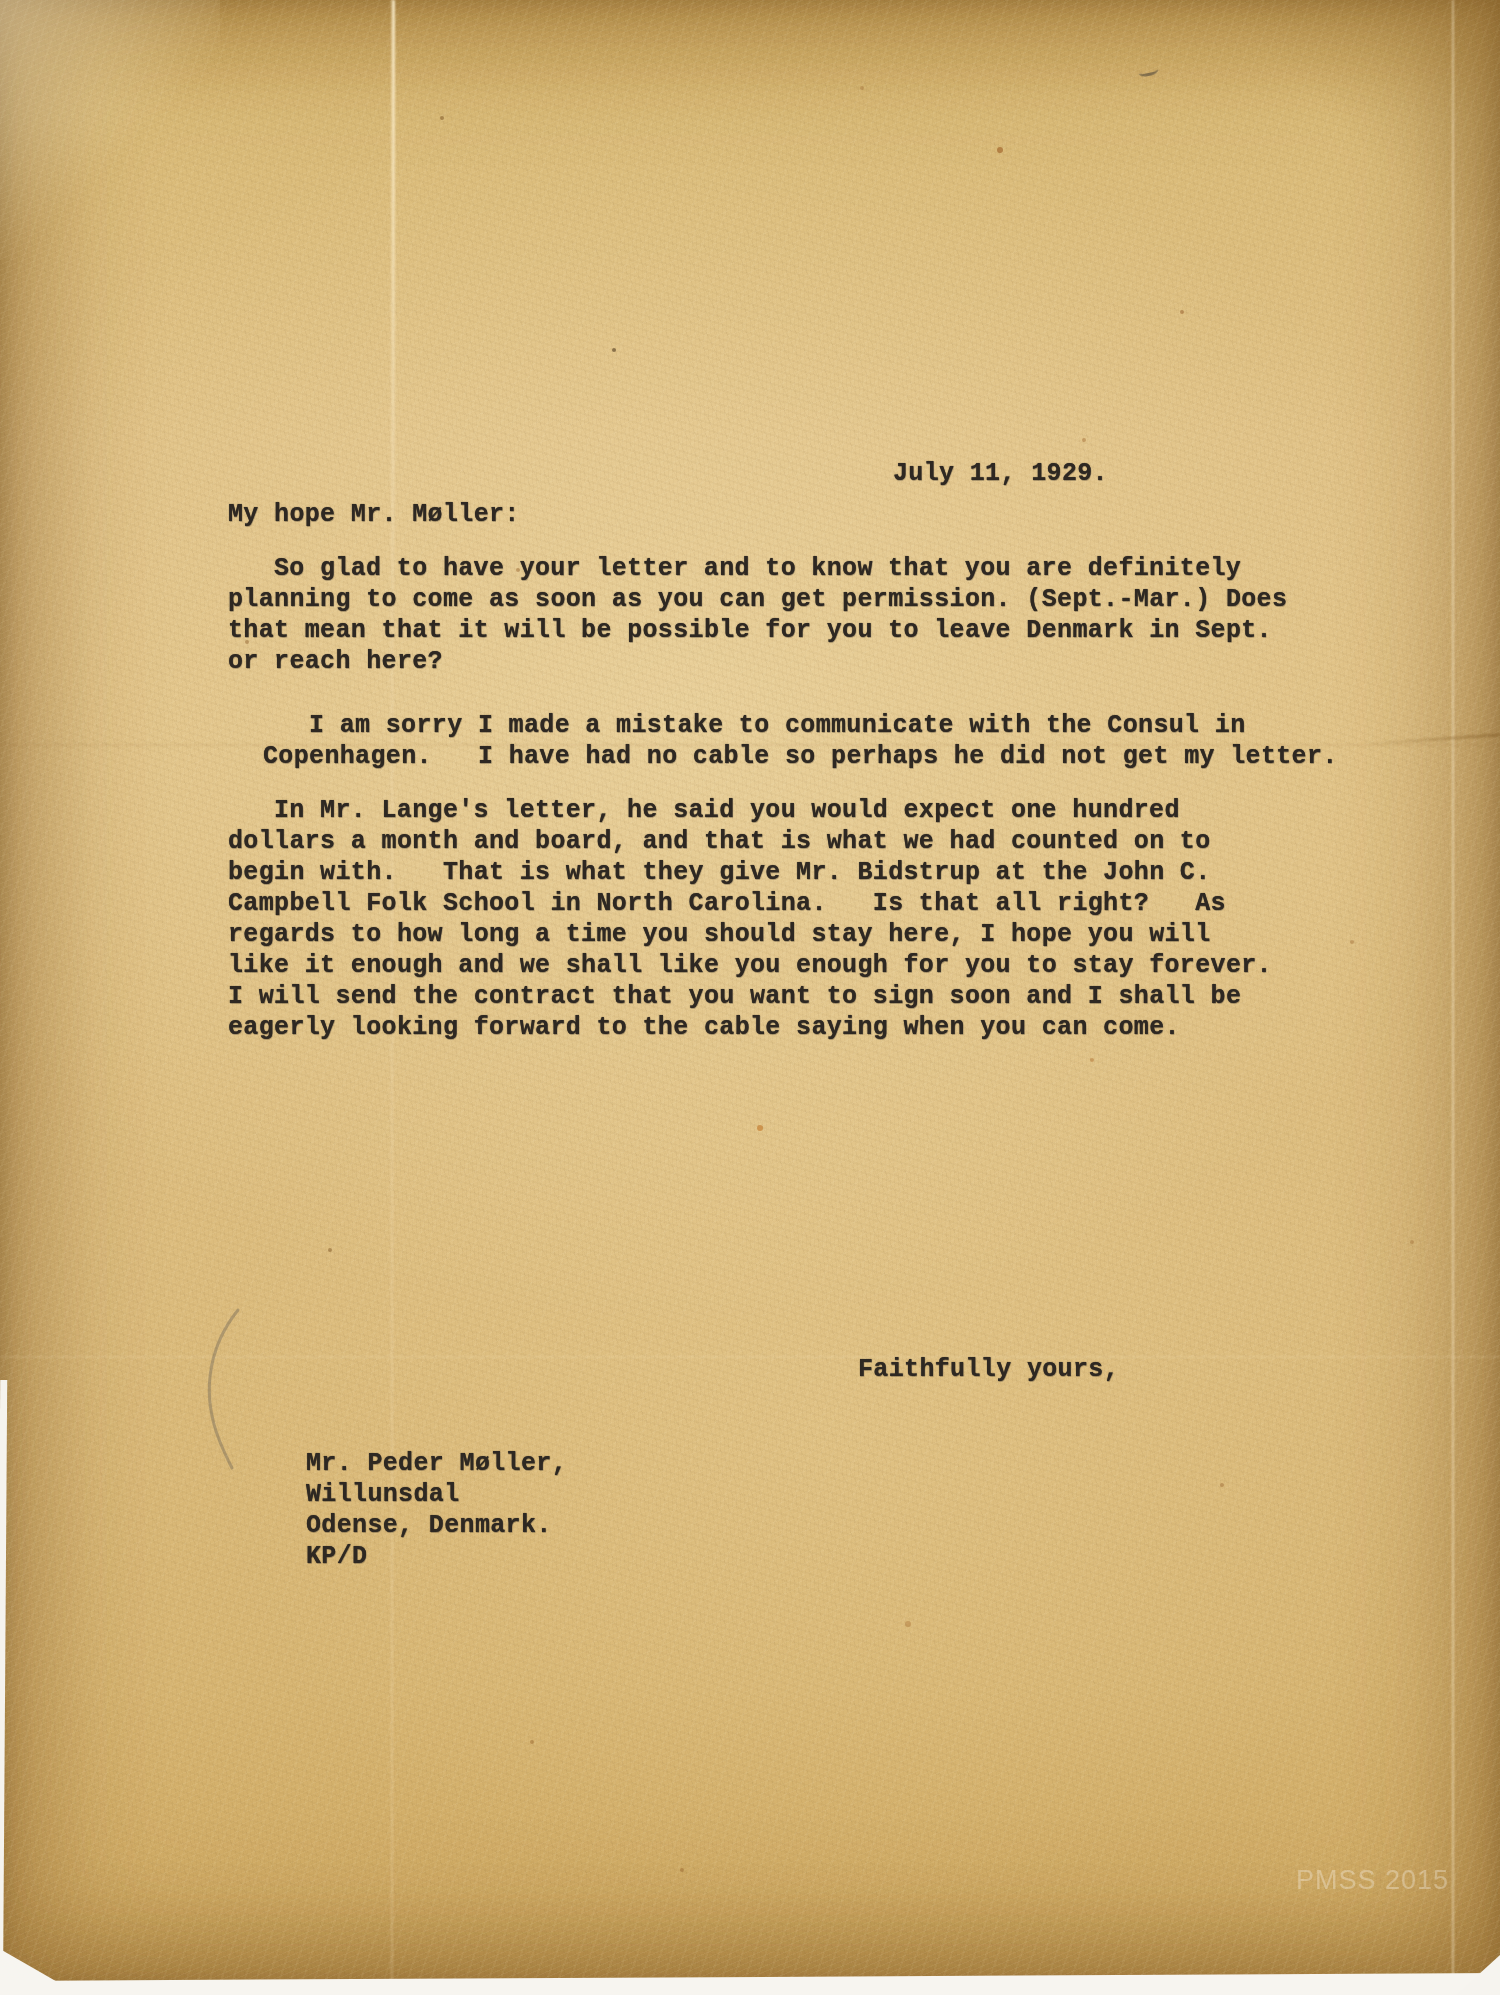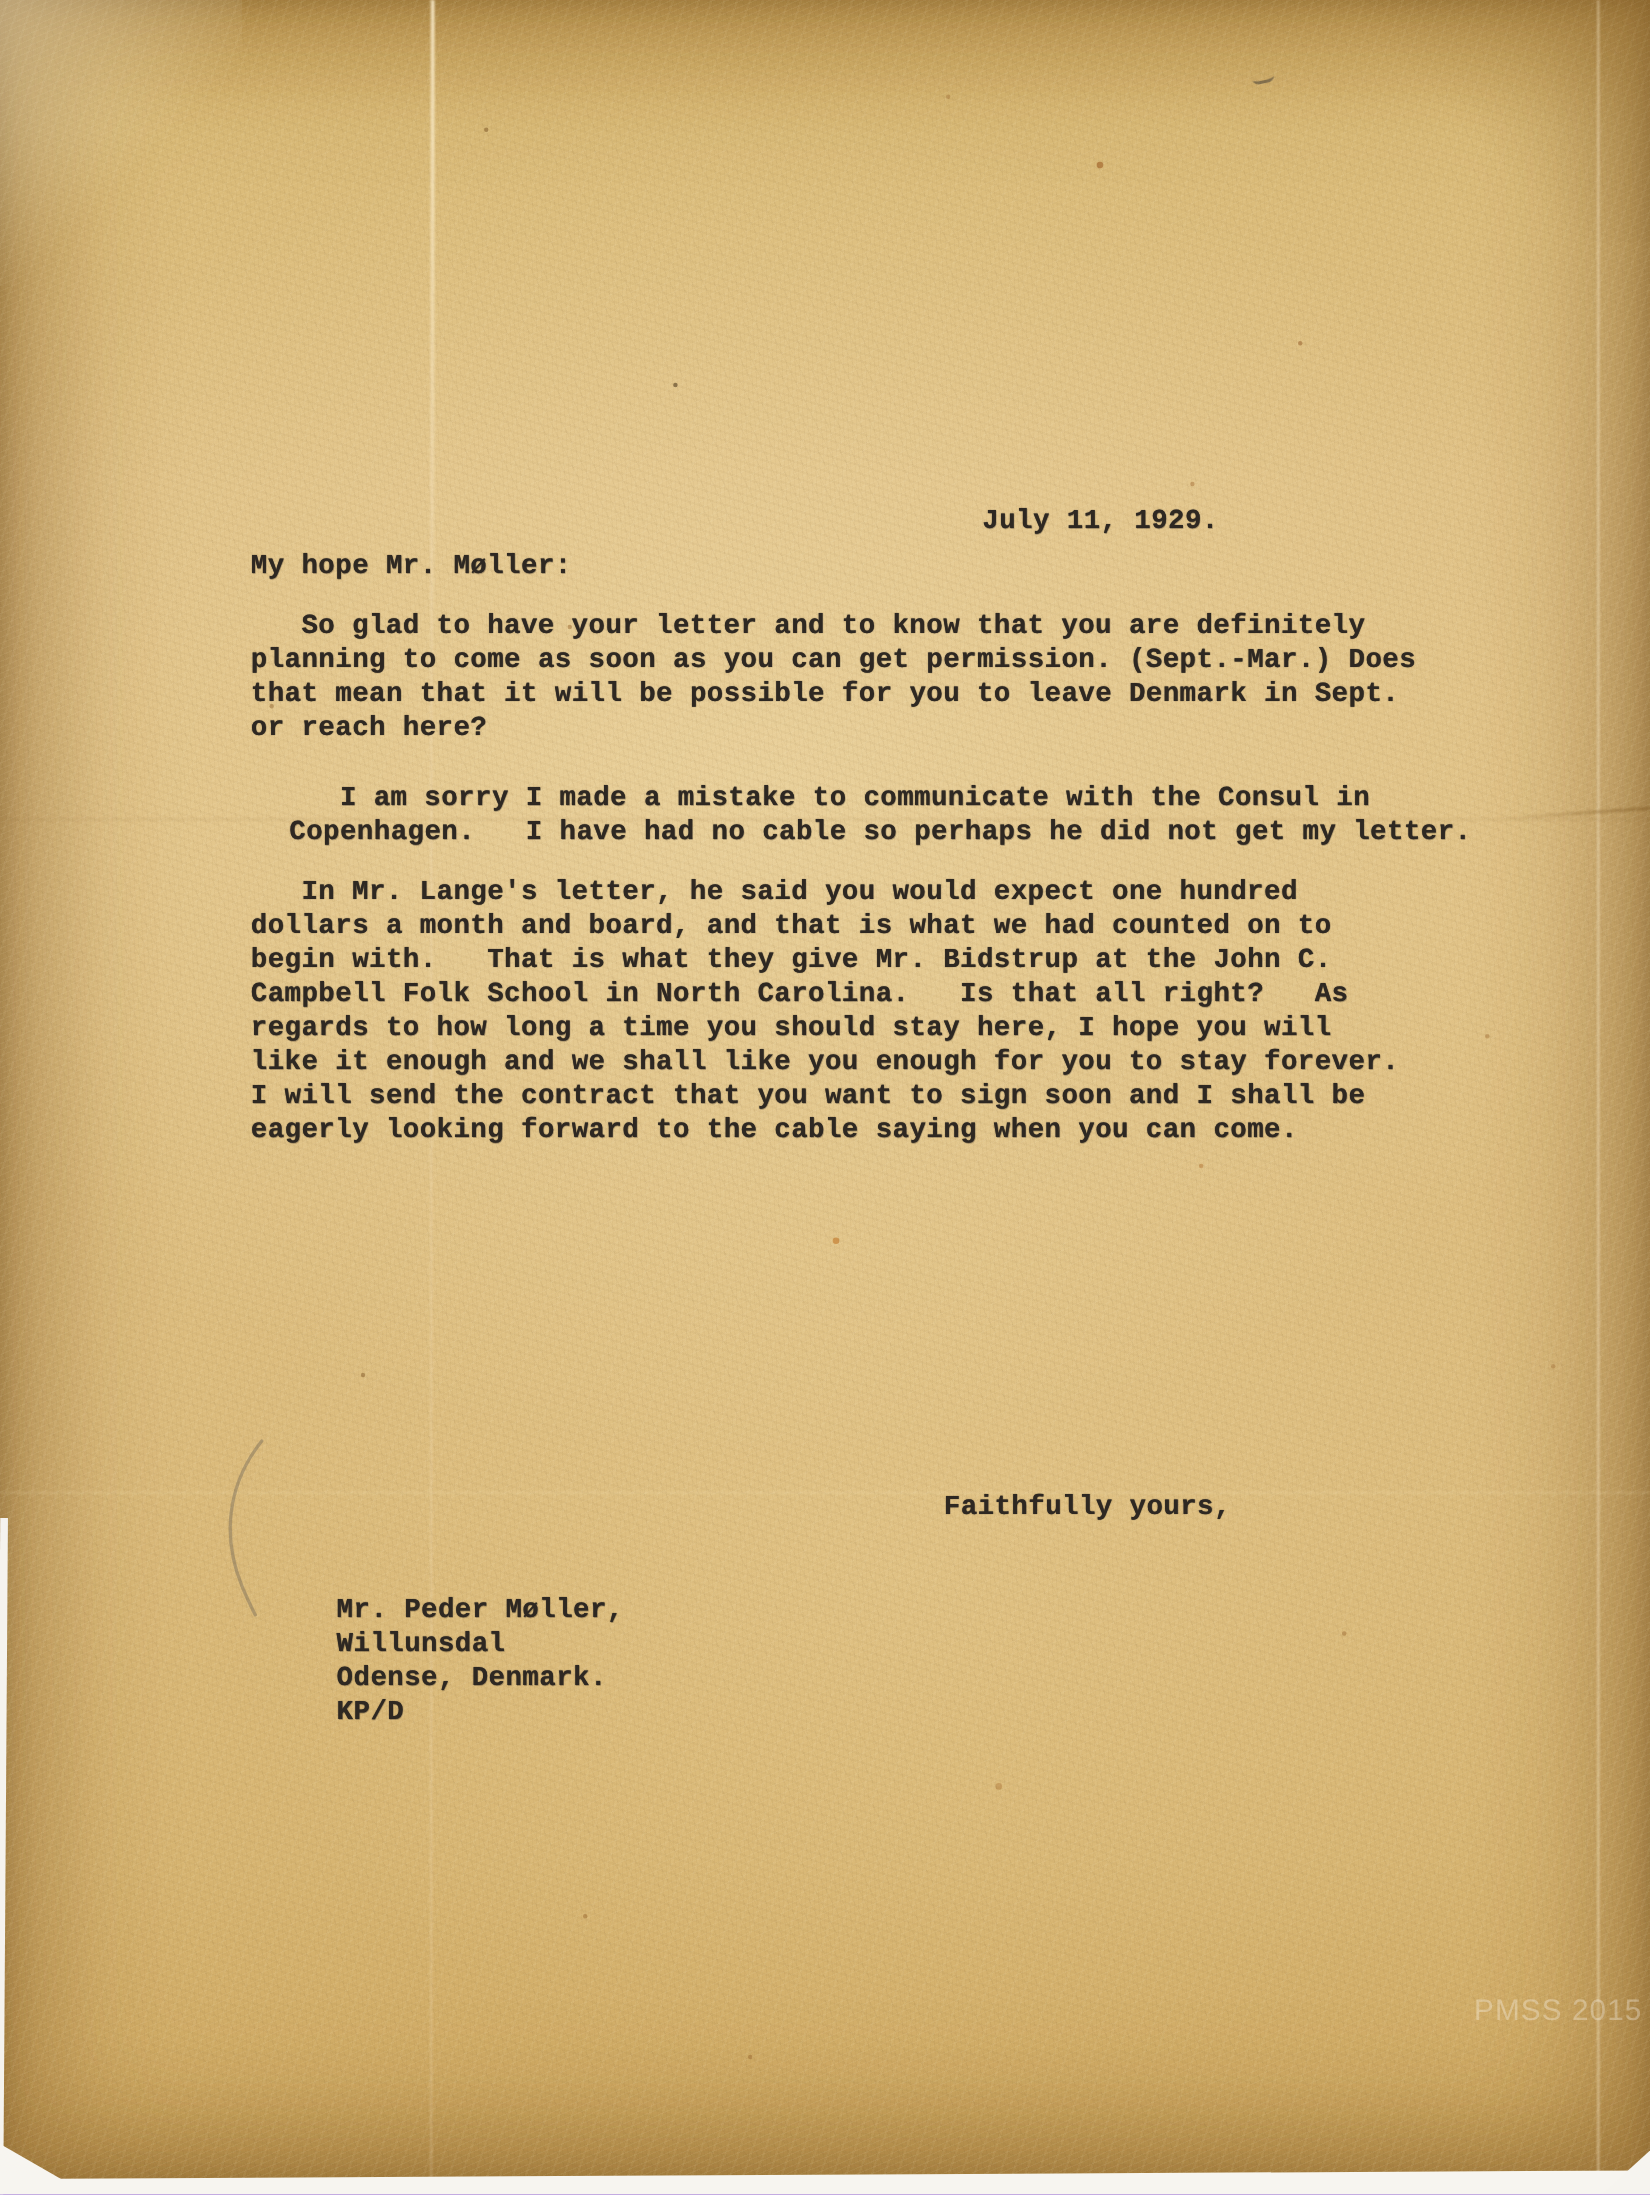--- a/index.html
+++ b/index.html
@@ -98,23 +98,23 @@
   .salutation{left:228px;top:499px;}
   .p1{left:228px;top:553px;}
   .p2{left:228px;top:710px;margin-left:35px;}
   .p3{left:228px;top:795px;}
   .p4{left:228px;top:1066px;}
   .p5{left:228px;top:1216px;}
   .closing{left:858px;top:1354px;}
   .sig{left:278px;top:1448px;margin-left:28px;}
   
   .watermark{
-    position:absolute;left:1296px;top:1812px;
+    position:absolute;left:1296px;top:1865px;
     font-family:"Liberation Sans",sans-serif;font-size:27px;letter-spacing:1px;
-    color:rgba(255,255,255,0.30);pointer-events:none;margin-left:44px;
+    color:rgba(255,255,255,0.30);pointer-events:none;
   }
 </style>
 </head>
 <body>
 
 <div class="scan">
   <div class="paper">
     <div class="grain"></div>
     <div class="grain2"></div>
     <div class="corner-fold-tl"></div>

